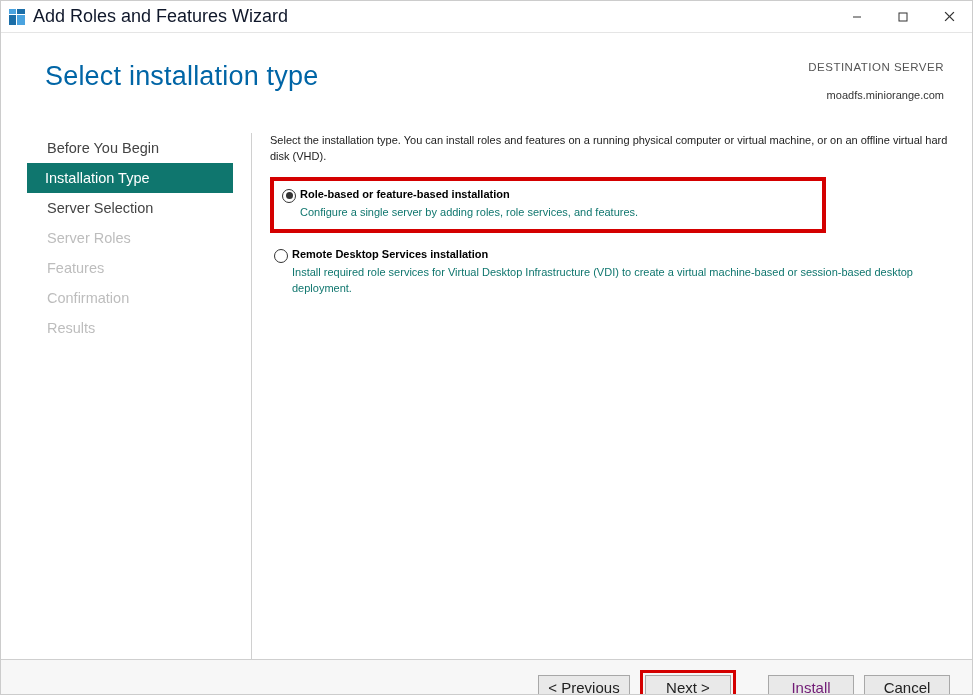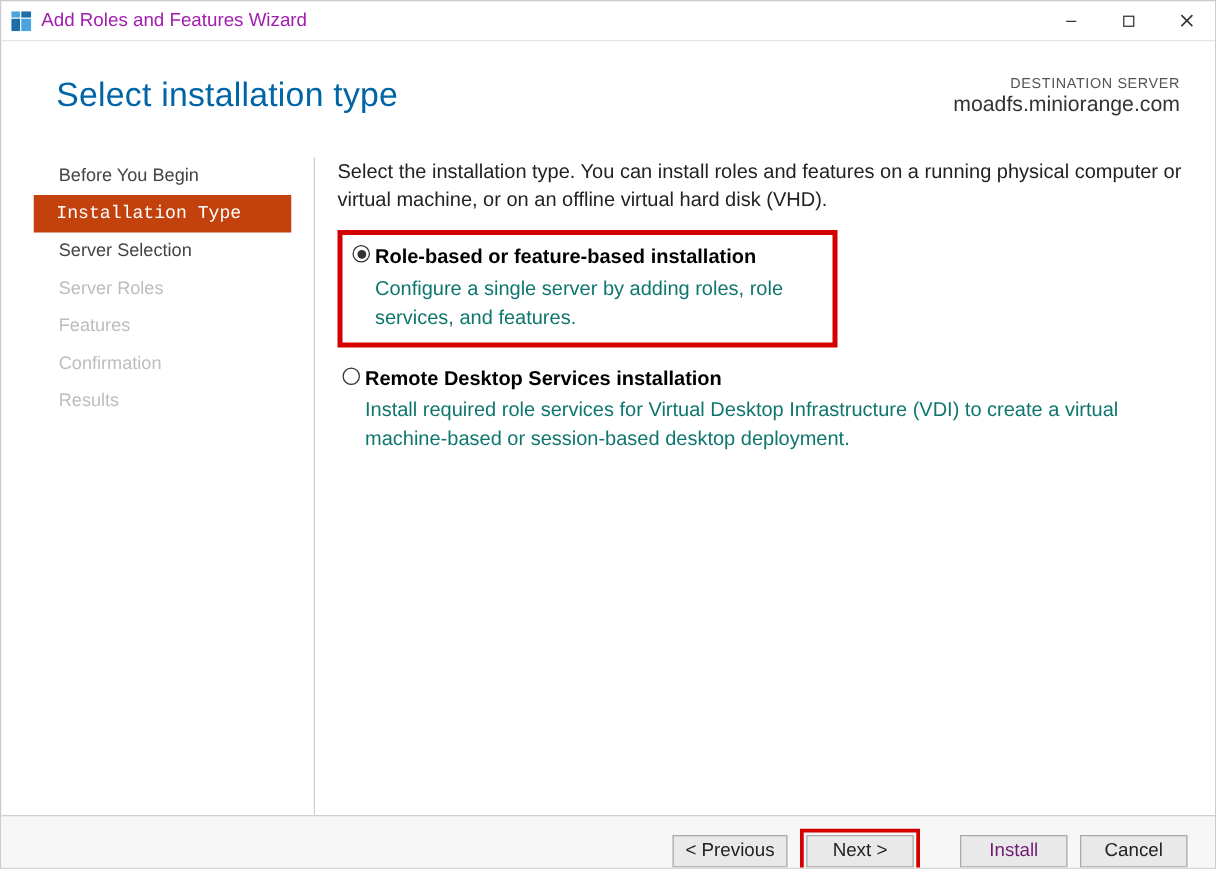--- a/index.html
+++ b/index.html
@@ -20,22 +20,22 @@
       padding: 0 0 0 8px;
       border-bottom: 1px solid #e5e5e5;
     }
     .titlebar .app-icon {
       width: 16px; height: 16px;
       margin-right: 8px;
       display: inline-flex;
     }
     .titlebar .title {
       flex: 1;
-      font-size: 15px;
-      color: #a21caf;
+      font-size: 18px;
+      color: #0f172a;
     }
     .win-controls { display: flex; }
     .win-btn {
       width: 46px; height: 31px;
       display: flex; align-items: center; justify-content: center;
       font-size: 12px;
       color: #333;
     }
     .page-header {
       display: flex;
@@ -48,21 +48,21 @@
       color: #0065a6;
       letter-spacing: 0.2px;
     }
     .dest-block {
       margin-left: auto;
       text-align: right;
       font-size: 11.5px;
       color: #555;
     }
     .dest-label { letter-spacing: 0.5px; }
-    .dest-server { font-size: 17px; color: #333; margin-top: 1px; }
+    .dest-server { font-size: 11px; color: #333; margin-top: 16px; }
 
     .body {
       display: flex;
       padding: 10px 0 0 0;
       height: 540px;
     }
     .sidebar {
       width: 232px;
       padding-left: 28px;
       padding-top: 4px;
@@ -70,37 +70,36 @@
     .sidebar-item {
       height: 30px;
       line-height: 30px;
       font-size: 14.5px;
       padding-left: 18px;
       color: #444;
       cursor: pointer;
       white-space: nowrap;
     }
     .sidebar-item.selected {
-      background: #c2410c;
+      background: #0f766e;
       color: #fff;
       margin-left: -2px;
-      font-family: Liberation Mono, monospace;
     }
     .sidebar-item.disabled { color: #bdbdbd; cursor: default; }
     .divider {
       width: 1px;
       background: #d0d0d0;
       margin: 4px 18px 0 18px;
       align-self: stretch;
     }
 
     .content {
       flex: 1;
       padding: 4px 16px 0 0;
-      font-size: 16px;
+      font-size: 11px;
       color: #222;
       line-height: 1.45;
     }
     .intro { margin-bottom: 16px; }
     .option {
       display: flex;
       align-items: flex-start;
       padding: 6px 0 8px 0;
     }
     .option .radio-wrap {
@@ -118,21 +117,21 @@
       content: ""; width: 7px; height: 7px; border-radius: 50%; background: #333;
     }
     .option-body { flex: 1; padding-right: 20px; }
     .option-title { font-weight: 600; color: #000; }
     .option-desc { color: #0f766e; margin-top: 2px; }
     .highlight-box {
       border: 4px solid #d40000;
       padding: 6px 6px 8px 4px;
       margin-top: -4px;
       margin-bottom: 8px;
-      width: 400px;
+      width: 556px;
     }
     .highlight-box .option { padding: 0; }
 
     .footer {
       border-top: 1px solid #cfcfcf;
       height: 56px;
       display: flex;
       align-items: center;
       justify-content: flex-end;
       gap: 10px;

